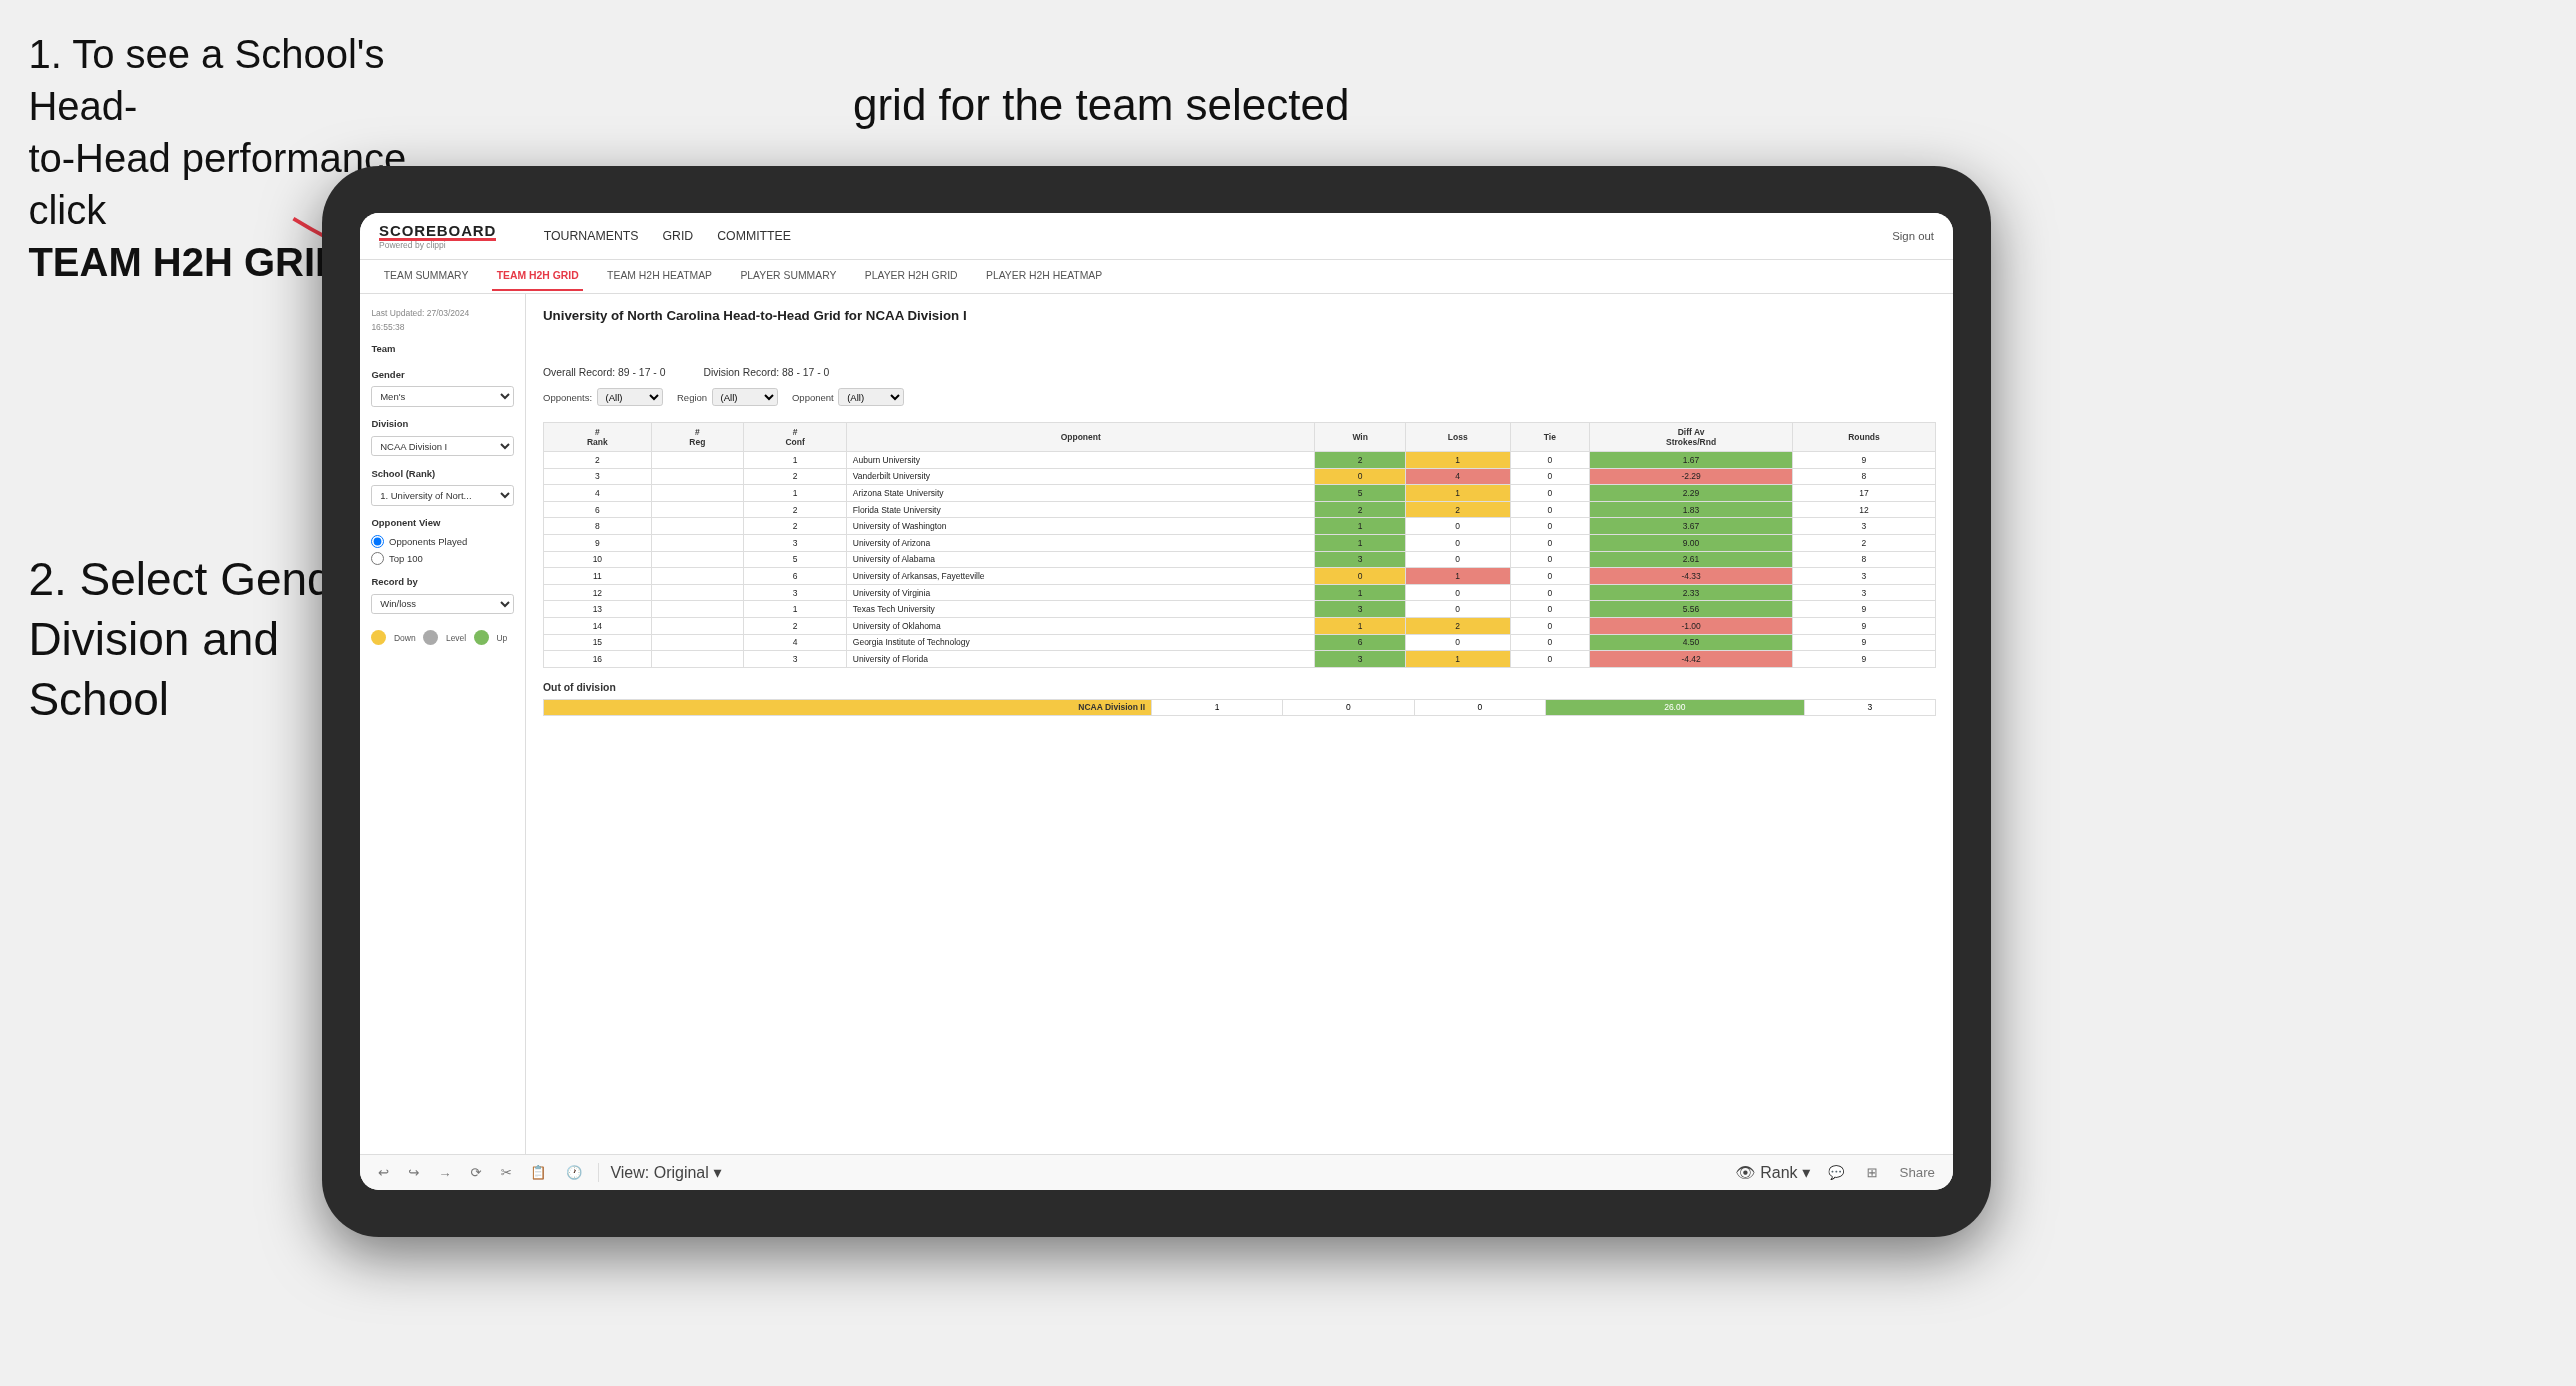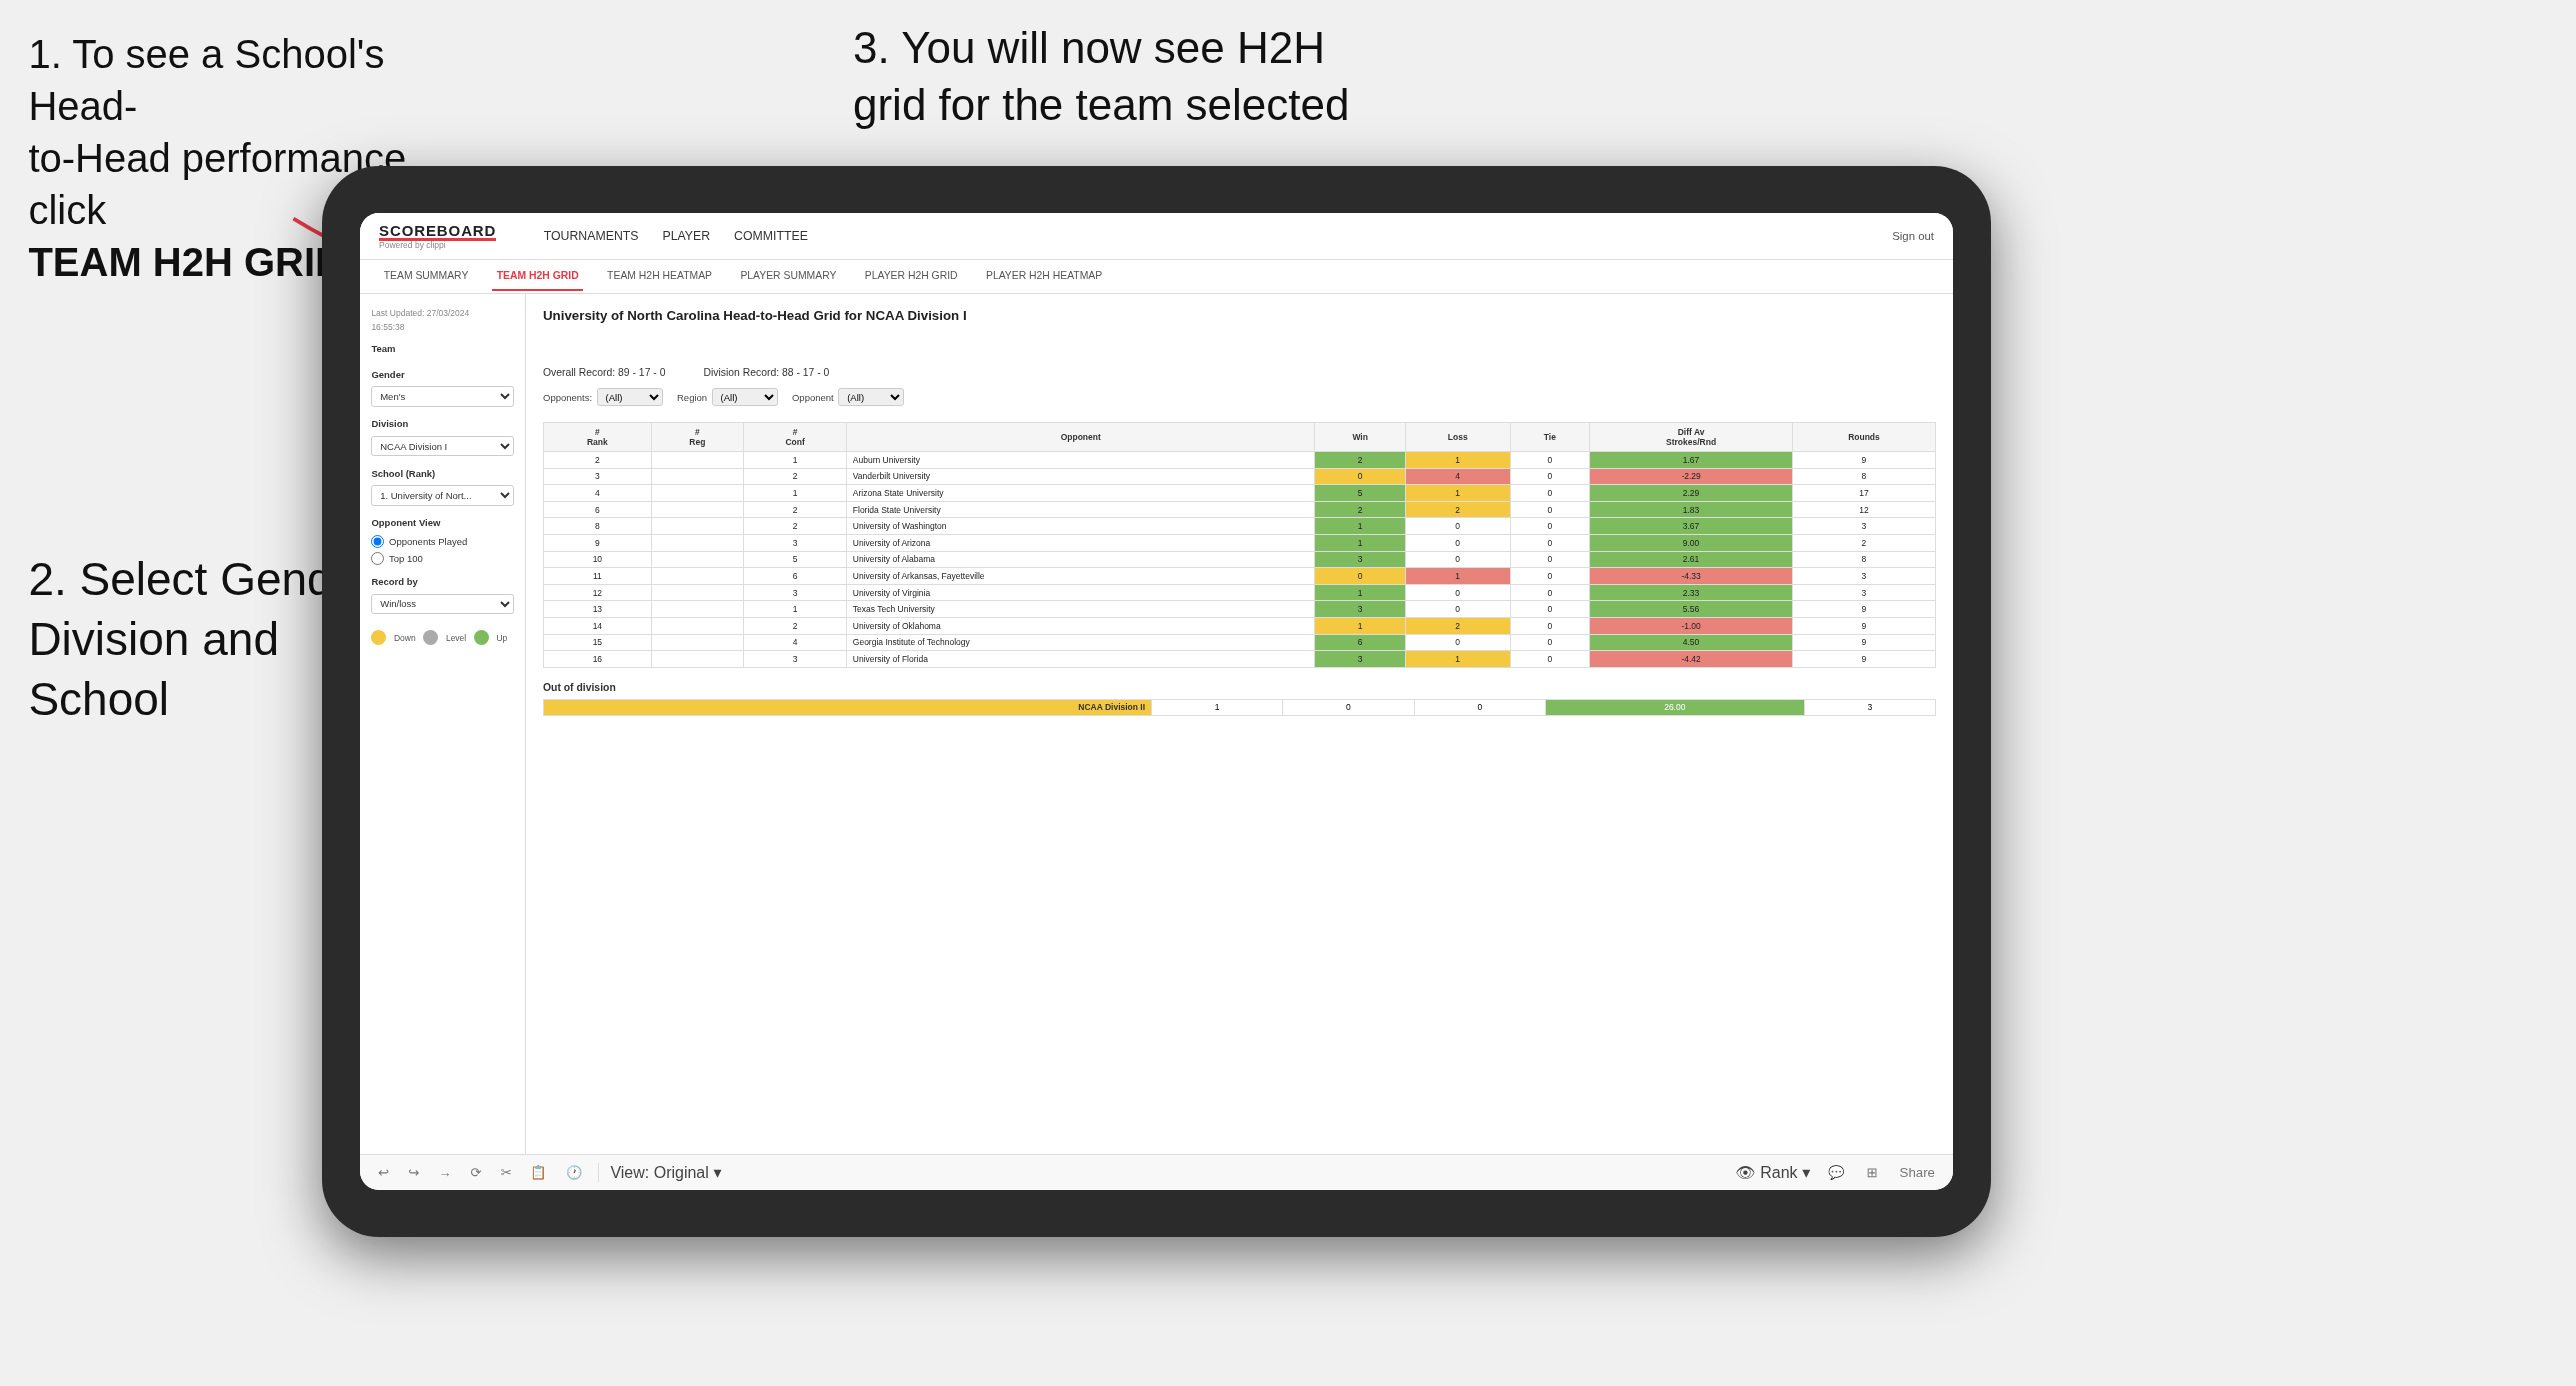--- a/index.html
+++ b/index.html
@@ -328,21 +328,21 @@
   <strong>TEAM H2H GRID</strong>
 </div>
 
 <div class="annotation" id="ann2">
   <span>2. Select Gender,</span><br>
   <span>Division and</span><br>
   <span>School</span>
 </div>
 
 <div class="annotation" id="ann3" style="font-size:44px;">
-  <span>3. You will now see H2H</span><br>
+  <br>
   <span>grid for the team selected</span>
 </div>
 
 <svg id="arrow1" class="arrow-svg" viewBox="0 0 320 100" xmlns="http://www.w3.org/2000/svg">
   <defs>
     <marker id="ah1" markerWidth="10" markerHeight="7" refX="9" refY="3.5" orient="auto">
       <polygon points="0 0, 10 3.5, 0 7" fill="#e63946"></polygon>
     </marker>
   </defs>
   <path d="M 30 10 Q 160 90 290 80" stroke="#e63946" stroke-width="4" fill="none" marker-end="url(#ah1)"></path>
@@ -370,21 +370,21 @@
   <div class="tablet-screen">
 
     <div class="nav-bar">
       <div class="logo">
         <span class="logo-main">SCOREBOARD</span>
         <div class="logo-bar"></div>
         <span class="logo-sub">Powered by clippi</span>
       </div>
       <div class="nav-links">
         <a class="nav-link">TOURNAMENTS</a>
-        <a class="nav-link">PLAYER</a>
+        <a class="nav-link">GRID</a>
         <a class="nav-link">COMMITTEE</a>
       </div>
       <div class="nav-right">
         <span>Sign out</span>
       </div>
     </div>
 
     <div class="sub-nav">
       <div class="sub-nav-item">TEAM SUMMARY</div>
       <div class="sub-nav-item active">TEAM H2H GRID</div>

